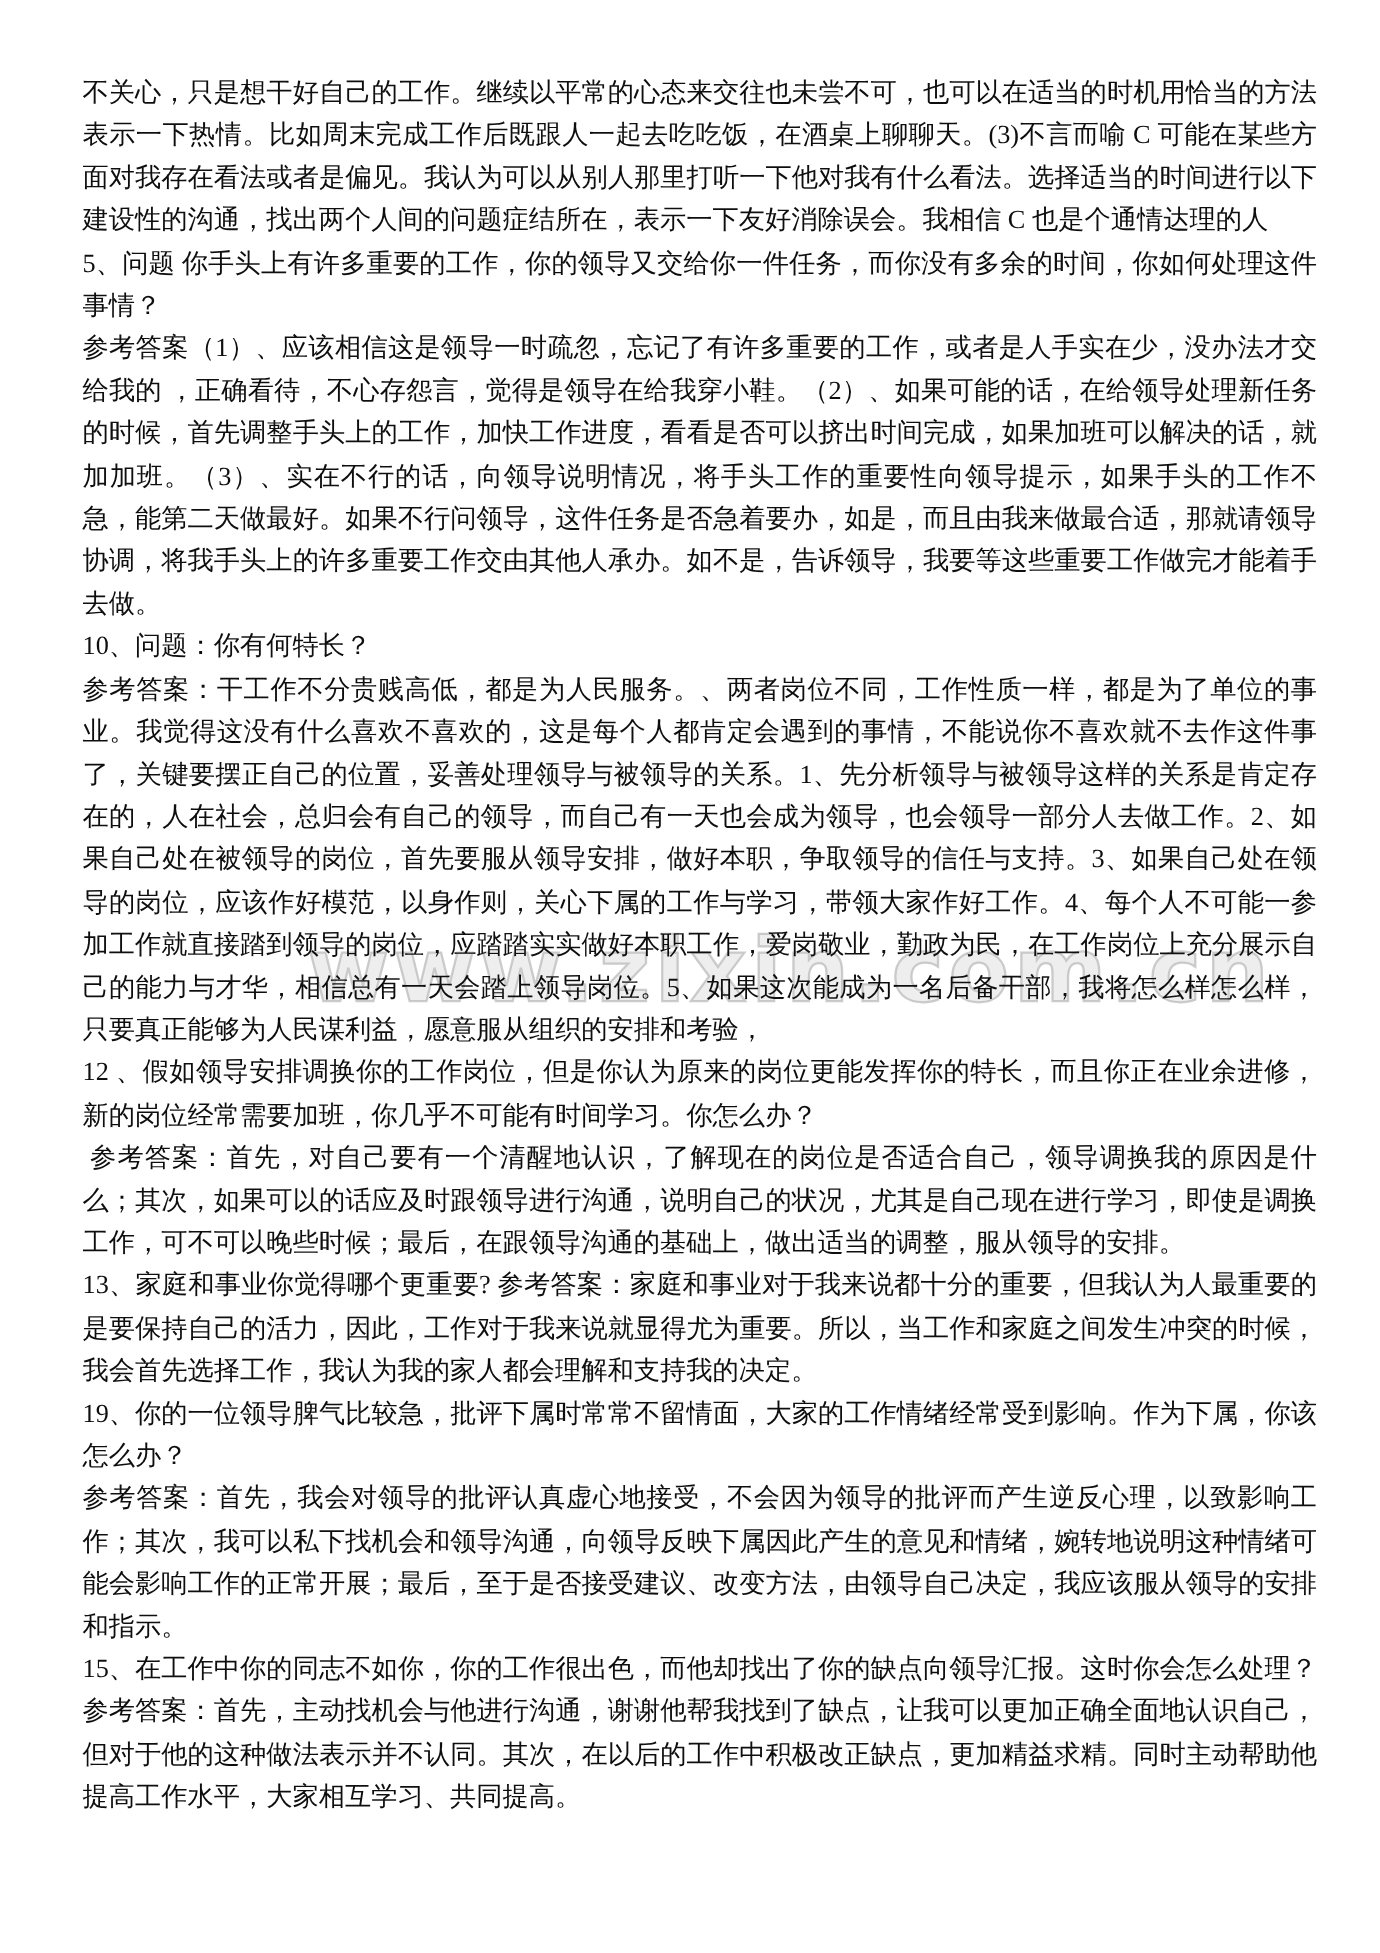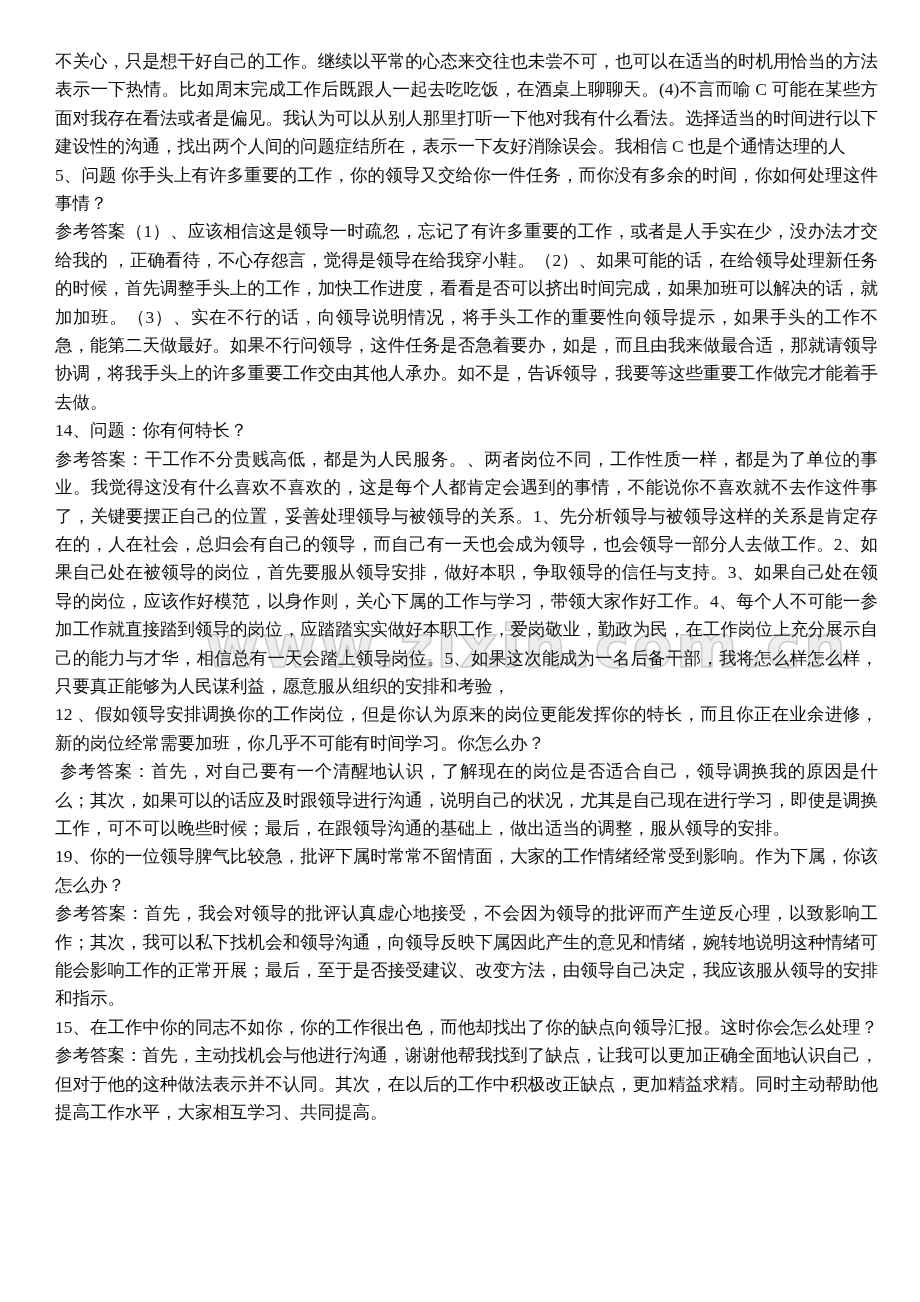--- a/index.html
+++ b/index.html
@@ -56,26 +56,27 @@
   }
 </style>
 </head>
 <body>
 
 <div class="page">
 
   <div class="watermark">www.zixin.com.cn</div>
 
   <div class="text-block">
-    <p>不关心，只是想干好自己的工作。继续以平常的心态来交往也未尝不可，也可以在适当的时机用恰当的方法表示一下热情。比如周末完成工作后既跟人一起去吃吃饭，在酒桌上聊聊天。(4)不言而喻 C 可能在某些方面对我存在看法或者是偏见。我认为可以从别人那里打听一下他对我有什么看法。选择适当的时间进行以下建设性的沟通，找出两个人间的问题症结所在，表示一下友好消除误会。我相信 C 也是个通情达理的人</p>
+    <p>不关心，只是想干好自己的工作。继续以平常的心态来交往也未尝不可，也可以在适当的时机用恰当的方法表示一下热情。比如周末完成工作后既跟人一起去吃吃饭，在酒桌上聊聊天。(3)不言而喻 C 可能在某些方面对我存在看法或者是偏见。我认为可以从别人那里打听一下他对我有什么看法。选择适当的时间进行以下建设性的沟通，找出两个人间的问题症结所在，表示一下友好消除误会。我相信 C 也是个通情达理的人</p>
     <p>5、问题 你手头上有许多重要的工作，你的领导又交给你一件任务，而你没有多余的时间，你如何处理这件事情？</p>
     <p>参考答案（1）、应该相信这是领导一时疏忽，忘记了有许多重要的工作，或者是人手实在少，没办法才交给我的 ，正确看待，不心存怨言，觉得是领导在给我穿小鞋。（2）、如果可能的话，在给领导处理新任务的时候，首先调整手头上的工作，加快工作进度，看看是否可以挤出时间完成，如果加班可以解决的话，就加加班。（3）、实在不行的话，向领导说明情况，将手头工作的重要性向领导提示，如果手头的工作不急，能第二天做最好。如果不行问领导，这件任务是否急着要办，如是，而且由我来做最合适，那就请领导协调，将我手头上的许多重要工作交由其他人承办。如不是，告诉领导，我要等这些重要工作做完才能着手去做。</p>
-    <p>14、问题：你有何特长？</p>
+    <p>10、问题：你有何特长？</p>
     <p>参考答案：干工作不分贵贱高低，都是为人民服务。、两者岗位不同，工作性质一样，都是为了单位的事业。我觉得这没有什么喜欢不喜欢的，这是每个人都肯定会遇到的事情，不能说你不喜欢就不去作这件事了，关键要摆正自己的位置，妥善处理领导与被领导的关系。1、先分析领导与被领导这样的关系是肯定存在的，人在社会，总归会有自己的领导，而自己有一天也会成为领导，也会领导一部分人去做工作。2、如果自己处在被领导的岗位，首先要服从领导安排，做好本职，争取领导的信任与支持。3、如果自己处在领导的岗位，应该作好模范，以身作则，关心下属的工作与学习，带领大家作好工作。4、每个人不可能一参加工作就直接踏到领导的岗位，应踏踏实实做好本职工作，爱岗敬业，勤政为民，在工作岗位上充分展示自己的能力与才华，相信总有一天会踏上领导岗位。5、如果这次能成为一名后备干部，我将怎么样怎么样，只要真正能够为人民谋利益，愿意服从组织的安排和考验，</p>
     <p>12 、假如领导安排调换你的工作岗位，但是你认为原来的岗位更能发挥你的特长，而且你正在业余进修，新的岗位经常需要加班，你几乎不可能有时间学习。你怎么办？</p>
     <p> 参考答案：首先，对自己要有一个清醒地认识，了解现在的岗位是否适合自己，领导调换我的原因是什么；其次，如果可以的话应及时跟领导进行沟通，说明自己的状况，尤其是自己现在进行学习，即使是调换工作，可不可以晚些时候；最后，在跟领导沟通的基础上，做出适当的调整，服从领导的安排。</p>
+    <p>13、家庭和事业你觉得哪个更重要? 参考答案：家庭和事业对于我来说都十分的重要，但我认为人最重要的是要保持自己的活力，因此，工作对于我来说就显得尤为重要。所以，当工作和家庭之间发生冲突的时候，我会首先选择工作，我认为我的家人都会理解和支持我的决定。</p>
     <p>19、你的一位领导脾气比较急，批评下属时常常不留情面，大家的工作情绪经常受到影响。作为下属，你该怎么办？</p>
     <p>参考答案：首先，我会对领导的批评认真虚心地接受，不会因为领导的批评而产生逆反心理，以致影响工作；其次，我可以私下找机会和领导沟通，向领导反映下属因此产生的意见和情绪，婉转地说明这种情绪可能会影响工作的正常开展；最后，至于是否接受建议、改变方法，由领导自己决定，我应该服从领导的安排和指示。</p>
     <p>15、在工作中你的同志不如你，你的工作很出色，而他却找出了你的缺点向领导汇报。这时你会怎么处理？ 参考答案：首先，主动找机会与他进行沟通，谢谢他帮我找到了缺点，让我可以更加正确全面地认识自己，但对于他的这种做法表示并不认同。其次，在以后的工作中积极改正缺点，更加精益求精。同时主动帮助他提高工作水平，大家相互学习、共同提高。</p>
 
   </div>
 
 </div>
 
 </body></html>

